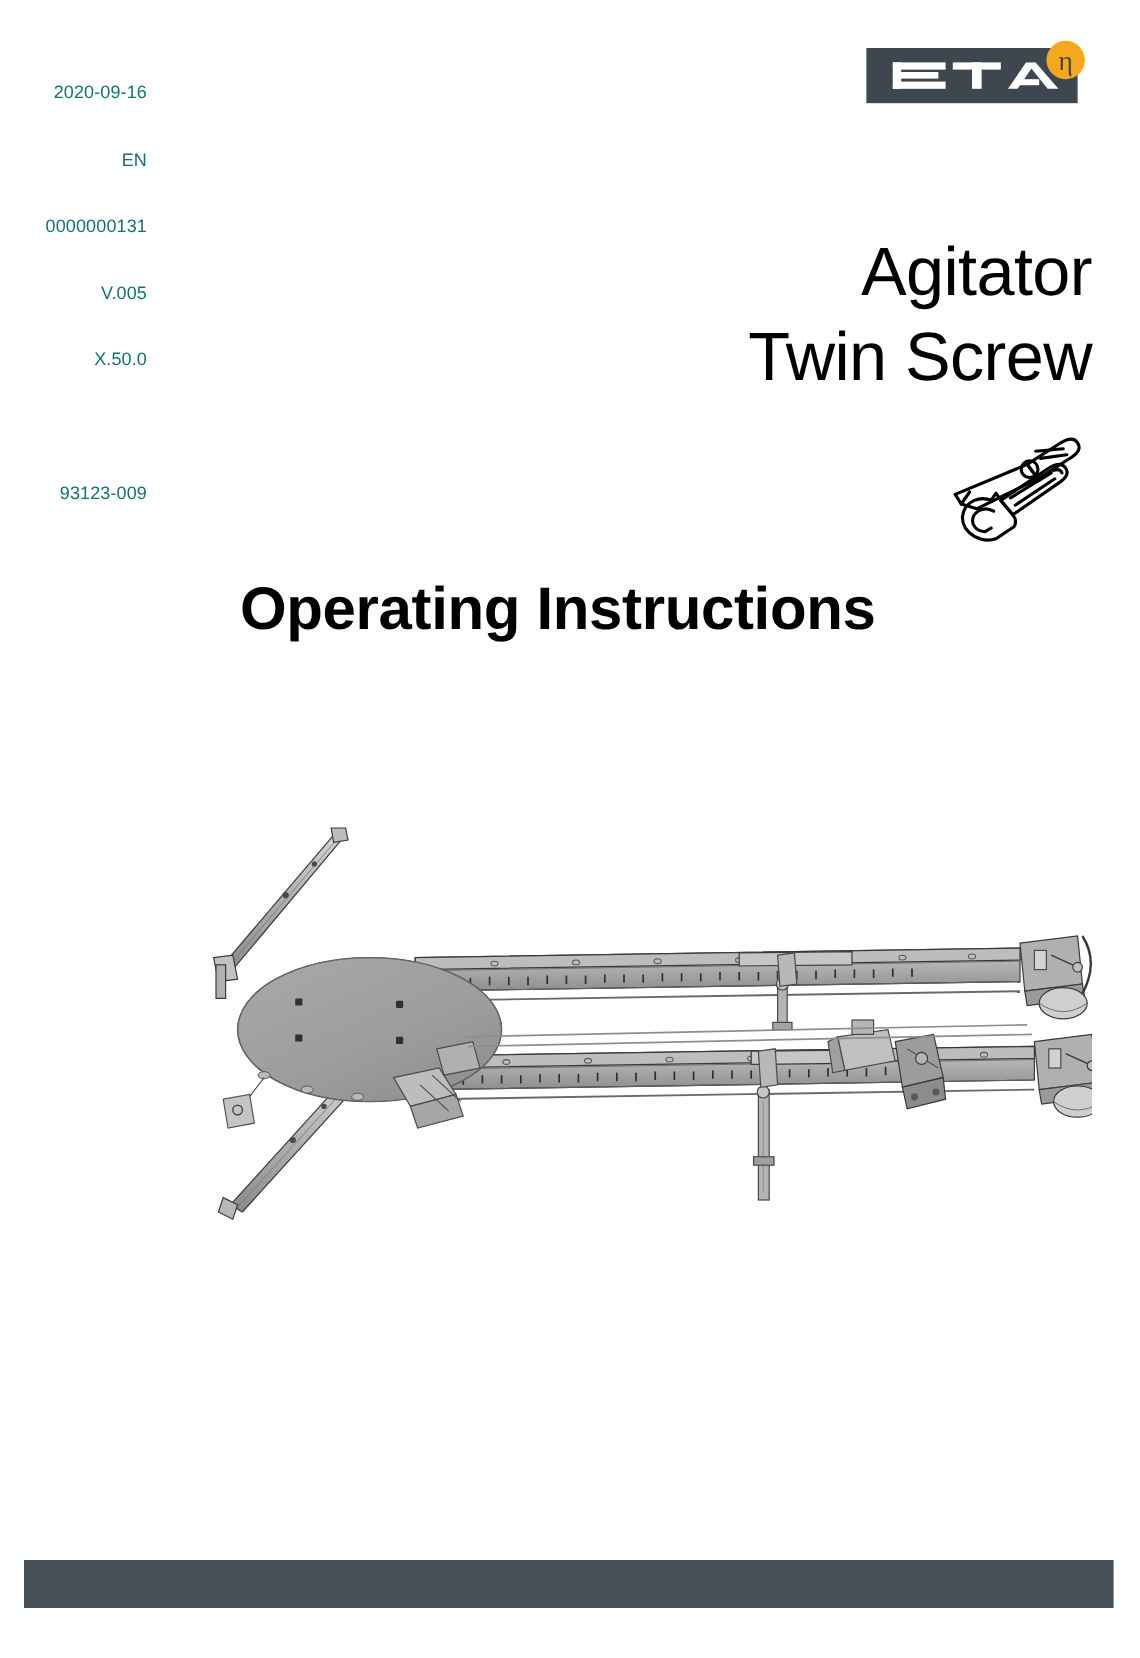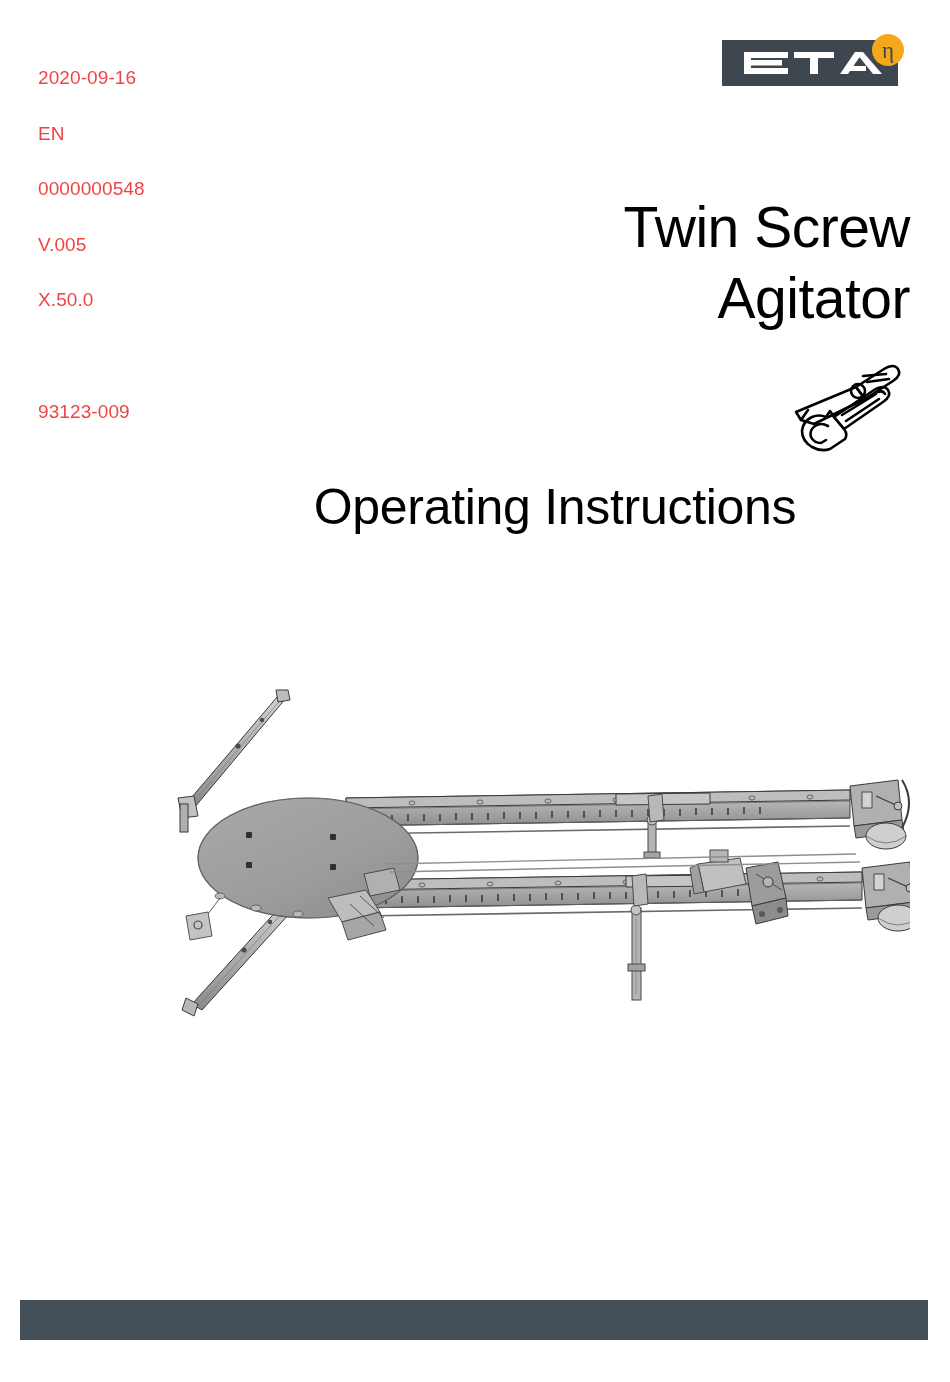--- a/index.html
+++ b/index.html
@@ -18,25 +18,26 @@
     height: 1382px;
     background: #ffffff;
     overflow: hidden;
   }
 
   
   .meta-block {
     position: absolute;
     left: 38px;
     top: 32px;
-    font-size: 19px;
+    font-size: 15px;
     line-height: 18.5px;
     letter-spacing: 0.1px;
-    color: #ef4444;
+    color: #0f766e;
     white-space: pre;
+    text-align: right;
   }
   .meta-line { display: block; }
   .meta-gap { display: block; height: 19px; }
 
   
   .logo {
     position: absolute;
     left: 722px;
     top: 36px;
     width: 188px;
@@ -75,24 +76,24 @@
     width: 124px;
     height: 92px;
   }
 
   
   .subtitle {
     position: absolute;
     left: 200px;
     top: 478px;
     width: 710px;
-    text-align: center;
+    text-align: left;
     font-size: 50px;
     line-height: 58px;
-    font-weight: 400;
+    font-weight: 700;
     letter-spacing: -0.3px;
     color: #000;
   }
 
   
   .illustration {
     position: absolute;
     left: 150px;
     top: 668px;
     width: 760px;
@@ -110,21 +111,21 @@
   }
 </style>
 </head>
 <body>
 
 <div id="page">
 
   <div class="meta-block">
     <span class="meta-line">2020-09-16</span>
     <span class="meta-line">EN</span>
-    <span class="meta-line">0000000548</span>
+    <span class="meta-line">0000000131</span>
     <span class="meta-line">V.005</span>
     <span class="meta-line">X.50.0</span>
     <span class="meta-gap"></span>
     <span class="meta-line">93123-009</span>
   </div>
 
   <div class="logo">
     <div class="logo-box"></div>
     <svg width="188" height="52" viewBox="0 0 188 52">
 
@@ -145,22 +146,22 @@
         <polygon points="141,16 160,38 151,38 135,18"></polygon>
         <rect x="128" y="30" width="16" height="5"></rect>
       </g>
 
       <circle cx="166" cy="14" r="16" fill="#f5a81c"></circle>
       <text x="166" y="22" text-anchor="middle" font-family="'Liberation Serif', serif" font-size="23" fill="#3e4750">η</text>
     </svg>
   </div>
 
   <div class="title">
+    <span class="title-line">Agitator</span>
     <span class="title-line">Twin Screw</span>
-    <span class="title-line">Agitator</span>
   </div>
 
   <svg class="tool-icon" viewBox="0 0 124 92">
     <g fill="none" stroke="#000000" stroke-width="2.6" stroke-linejoin="round" stroke-linecap="round">
 
       <g>
         <path d="M68,27 L96,9 Q106,3 110,9 Q114,15 105,21 L77,39 Z"></path>
         <line x1="75" y1="16" x2="98" y2="14"></line>
         <line x1="79" y1="22" x2="101" y2="19"></line>
         <path d="M68,27 L77,39 L26,64 L13,60 L8,52 Z"></path>

